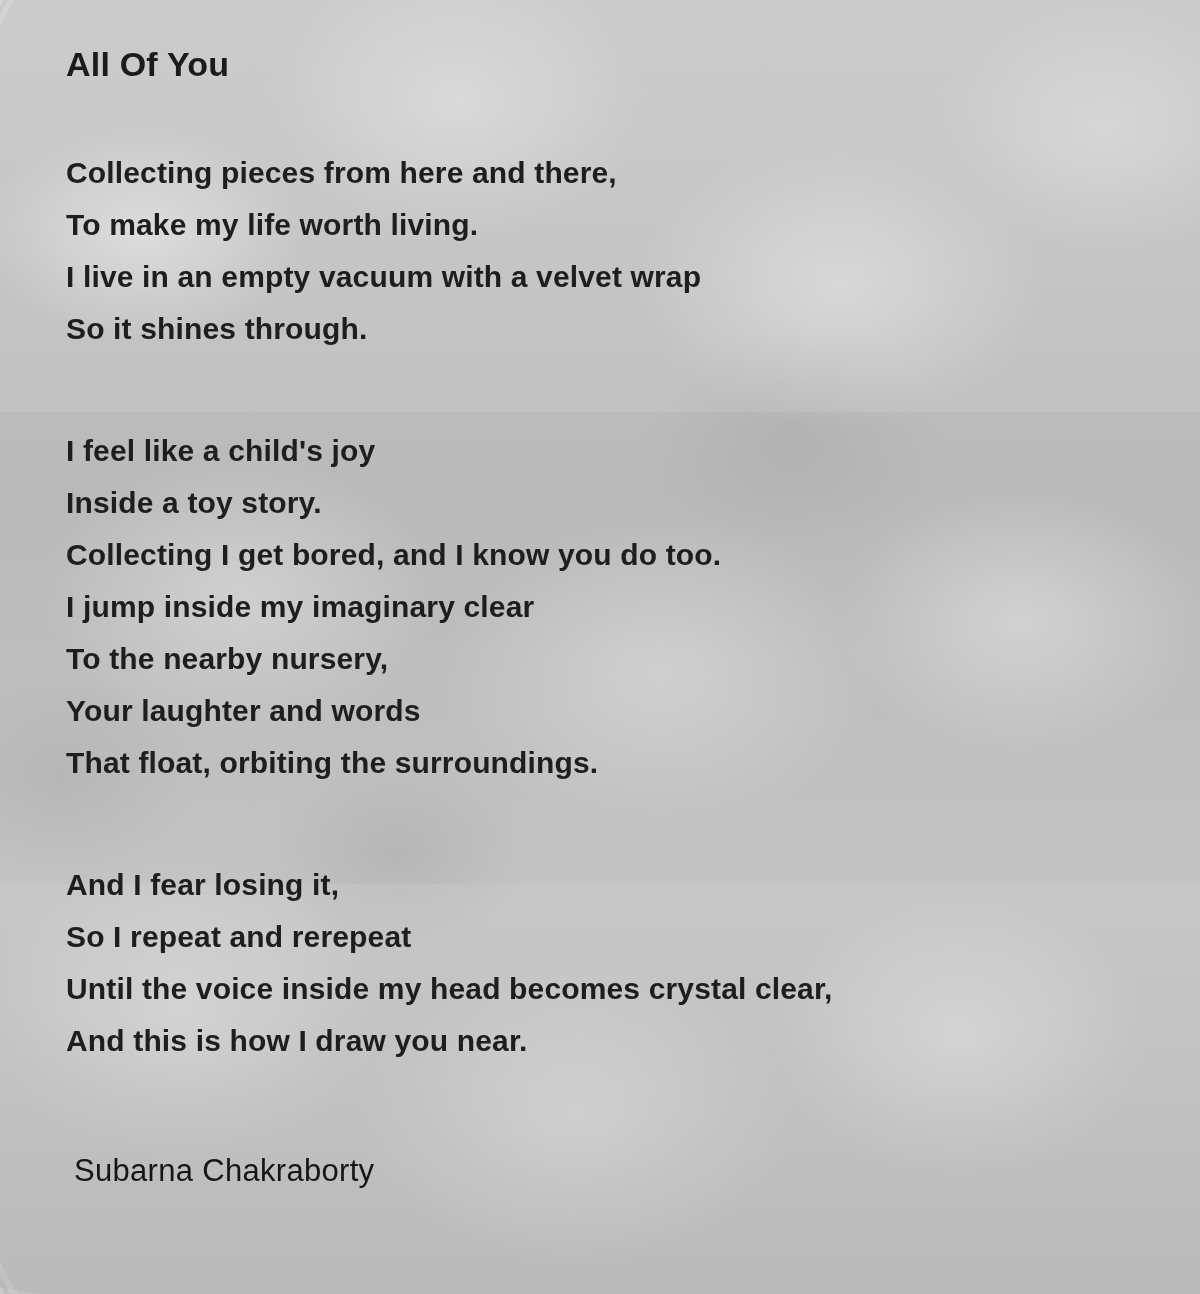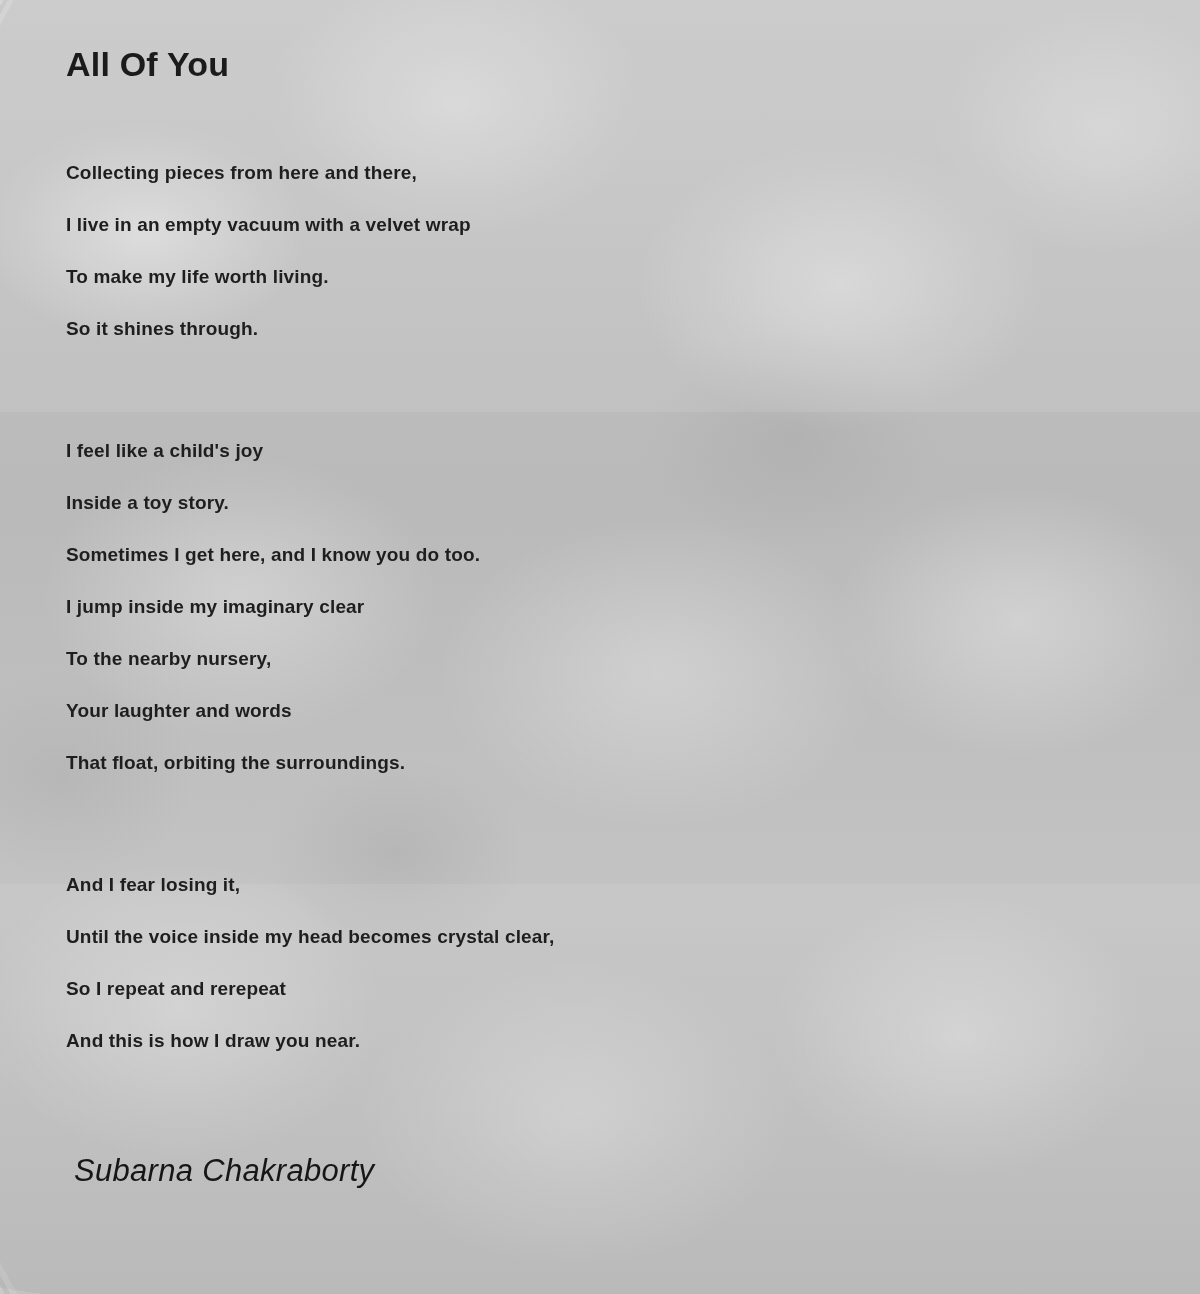--- a/index.html
+++ b/index.html
@@ -73,68 +73,67 @@
     margin: 0 0 62px 0;
     line-height: 1.2;
   }
 
   .stanza {
     margin: 0 0 70px 0;
   }
   .stanza:last-of-type { margin-bottom: 0; }
 
   .poem-line {
-    font-size: 19px;
+    font-size: 30px;
     font-weight: bold;
     color: #1e1e1e;
     line-height: 52px;
     white-space: pre;
     letter-spacing: 0.15px;
   }
 
   .author {
     margin-top: 86px;
     margin-left: 8px;
     font-size: 31px;
-    font-style: italic;
     color: #161616;
     letter-spacing: 0.3px;
   }
 </style>
 </head>
 <body>
 
 <div class="poem-page">
   <div class="bg-texture"></div>
   <div class="band band-1"></div>
   <div class="band band-2"></div>
   <div class="band band-3"></div>
 
   <div class="content">
     <h1 class="poem-title">All Of You</h1>
 
     <div class="stanza">
       <div class="poem-line">Collecting pieces from here and there,</div>
+      <div class="poem-line">To make my life worth living.</div>
       <div class="poem-line">I live in an empty vacuum with a velvet wrap</div>
-      <div class="poem-line">To make my life worth living.</div>
       <div class="poem-line">So it shines through.</div>
     </div>
 
     <div class="stanza">
       <div class="poem-line">I feel like a child's joy</div>
       <div class="poem-line">Inside a toy story.</div>
-      <div class="poem-line">Sometimes I get here, and I know you do too.</div>
+      <div class="poem-line">Collecting I get bored, and I know you do too.</div>
       <div class="poem-line">I jump inside my imaginary clear</div>
       <div class="poem-line">To the nearby nursery,</div>
       <div class="poem-line">Your laughter and words</div>
       <div class="poem-line">That float, orbiting the surroundings.</div>
     </div>
 
     <div class="stanza">
       <div class="poem-line">And I fear losing it,</div>
+      <div class="poem-line">So I repeat and rerepeat</div>
       <div class="poem-line">Until the voice inside my head becomes crystal clear,</div>
-      <div class="poem-line">So I repeat and rerepeat</div>
       <div class="poem-line">And this is how I draw you near.</div>
     </div>
 
     <div class="author">Subarna Chakraborty</div>
   </div>
 </div>
 
 </body></html>

